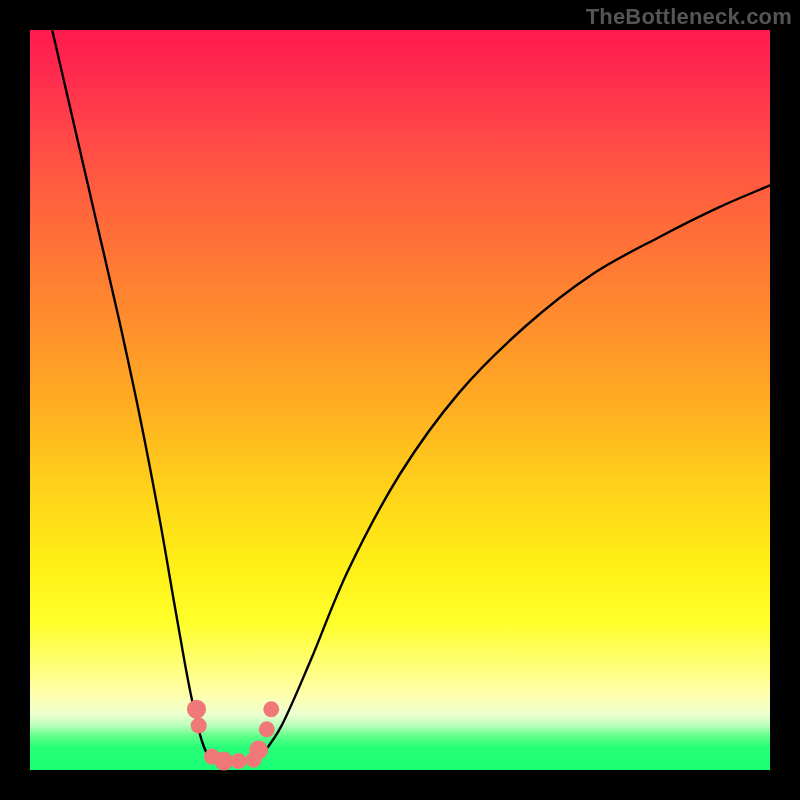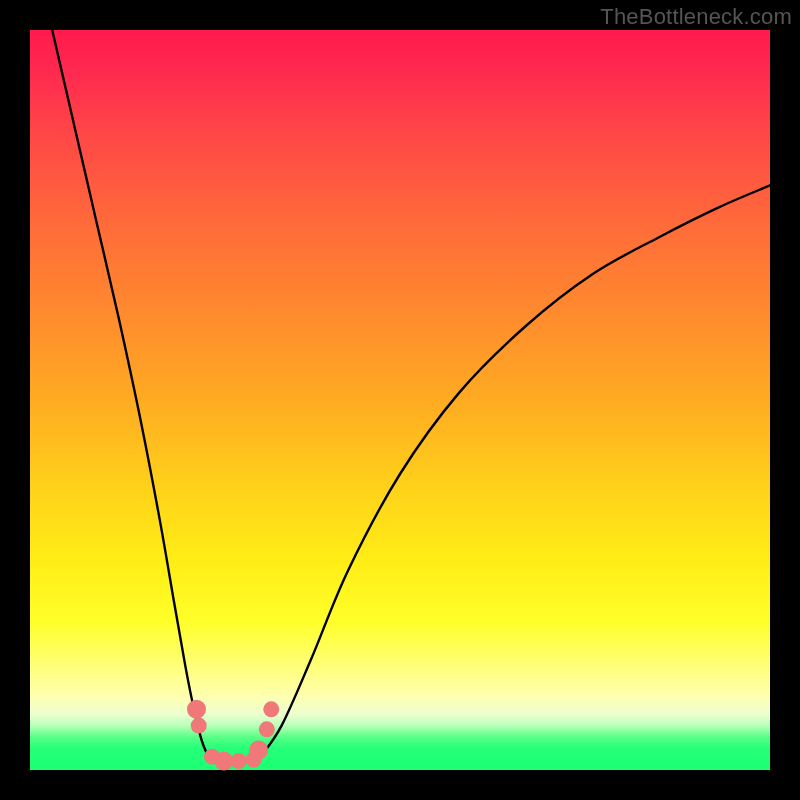--- a/index.html
+++ b/index.html
@@ -45,21 +45,21 @@
       #26ff78 97%,
       #1aff73 100%
     );
   }
   .attrib {
     position: absolute;
     top: 4px;
     right: 8px;
     color: #555;
     font-size: 22px;
-    font-weight: 400;
+    font-weight: 700;
     letter-spacing: 0.2px;
     text-align: right;
   }
   svg.curve {
     position: absolute;
     left: 0;
     top: 0;
     width: 740px;
     height: 740px;
     overflow: visible;

